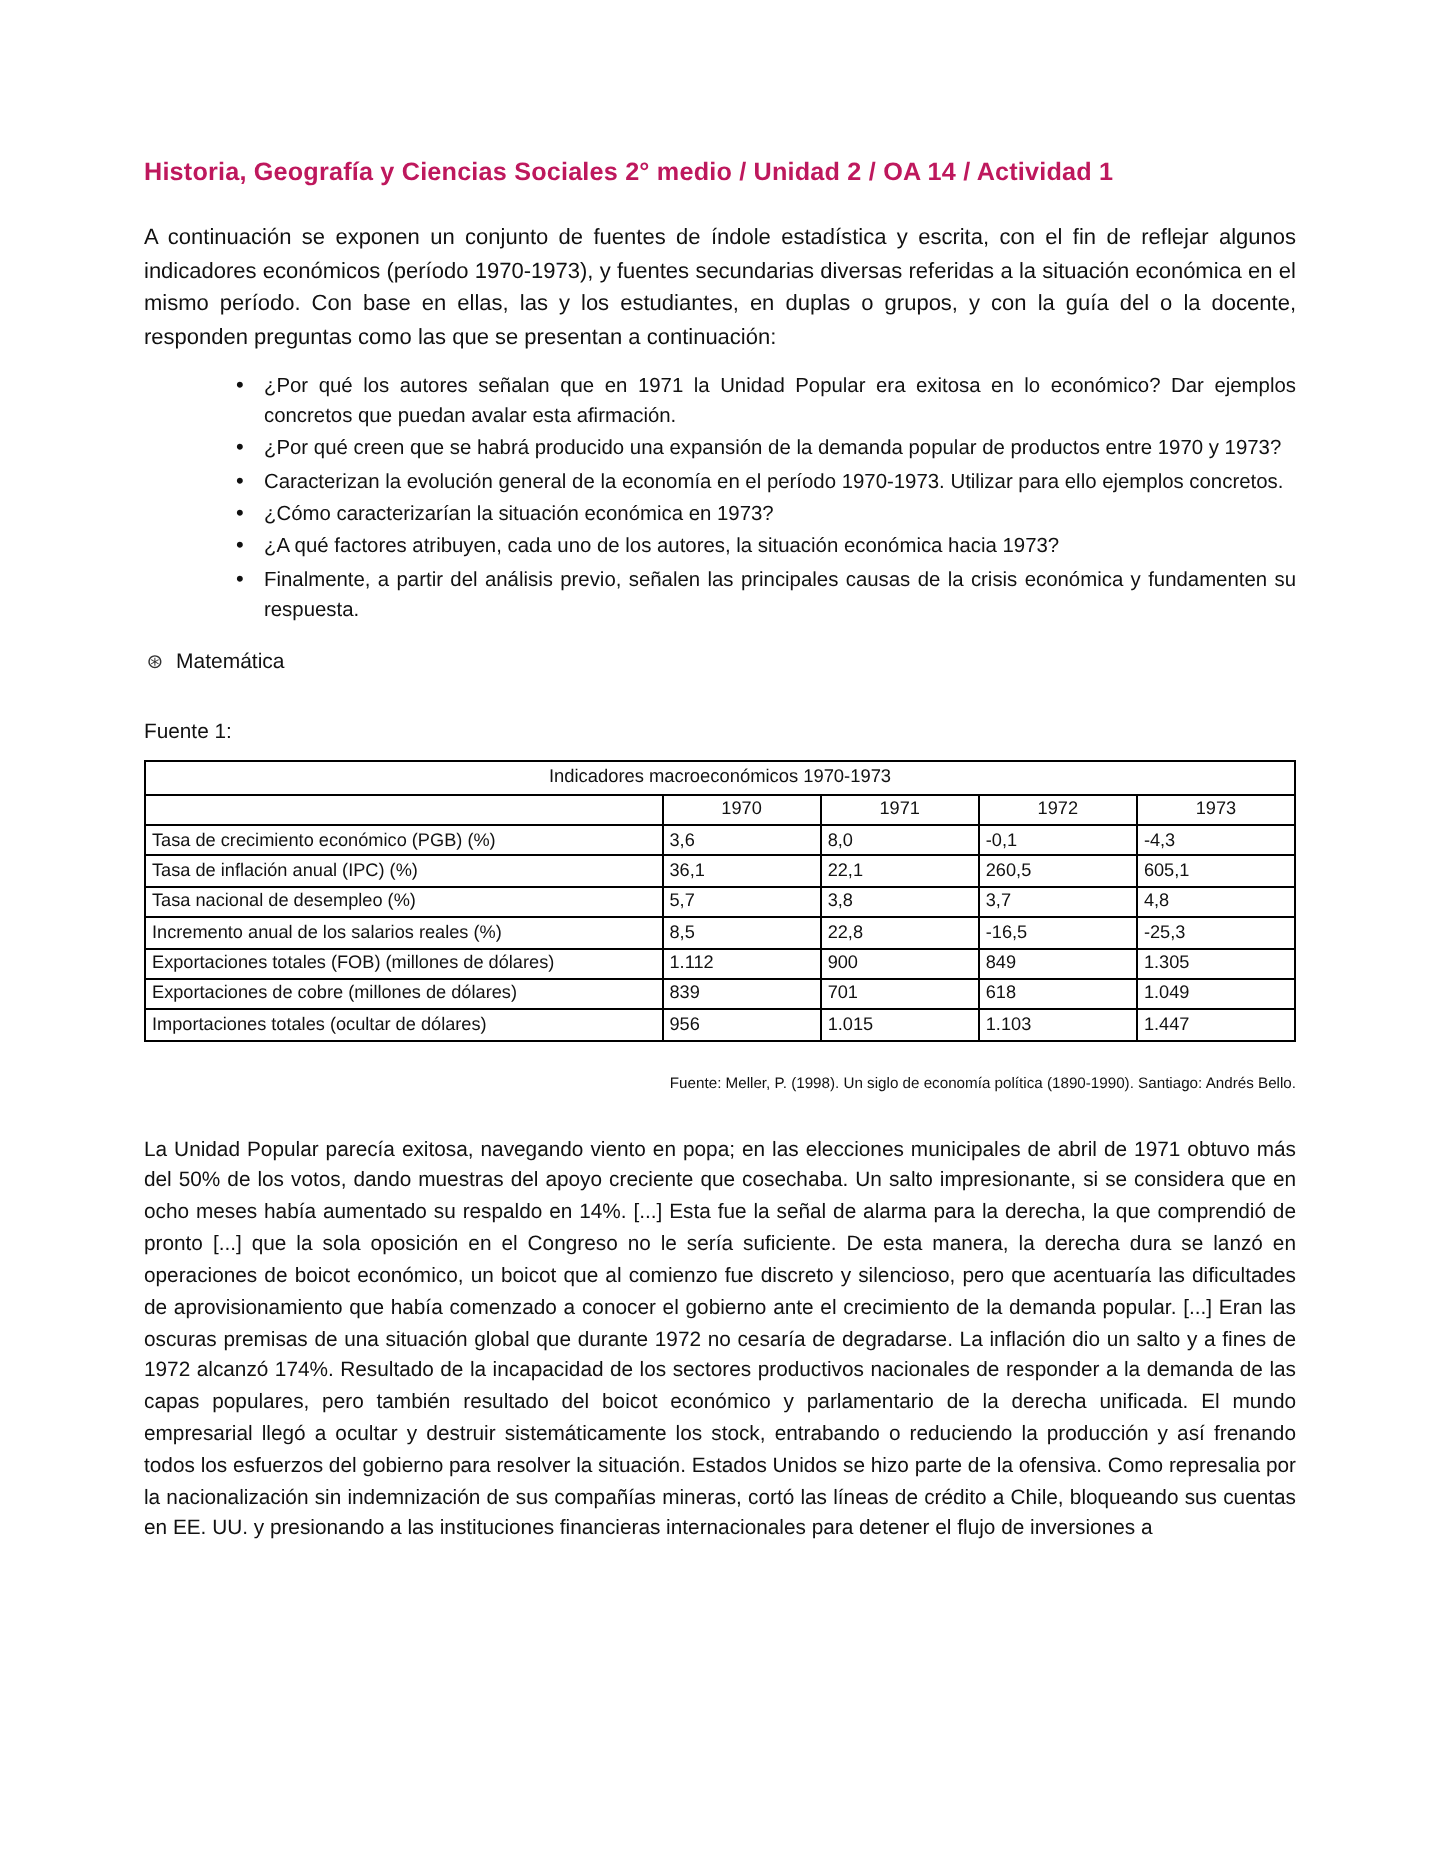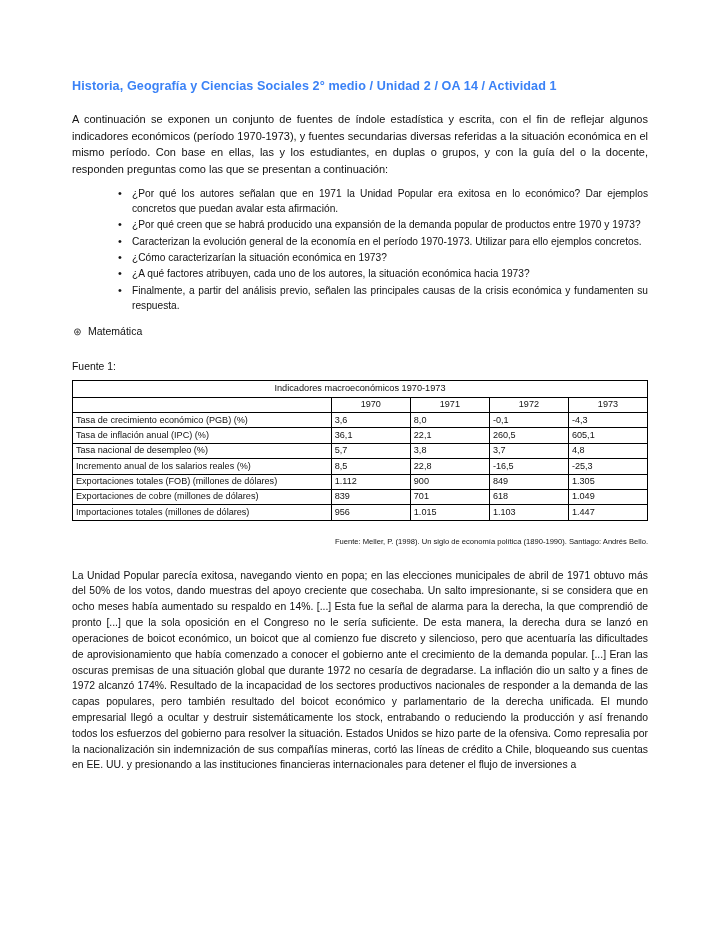--- a/index.html
+++ b/index.html
@@ -15,21 +15,21 @@
     overflow: hidden;
   }
   .page {
     position: relative;
     width: 720px;
     height: 932px;
     box-sizing: border-box;
     padding: 78px 72px 0 72px;
   }
   .doc-title {
-    color: #3b82f6;
+    color: #be185d;
     font-size: 12.6px;
     font-weight: bold;
     line-height: 1.35;
     margin: 0 0 16px 0;
     letter-spacing: 0.1px;
   }
   .intro {
     font-size: 11px;
     line-height: 1.52;
     text-align: justify;
@@ -208,21 +208,21 @@
         <td class="num">1.305</td>
       </tr>
       <tr>
         <td class="label">Exportaciones de cobre (millones de dólares)</td>
         <td class="num">839</td>
         <td class="num">701</td>
         <td class="num">618</td>
         <td class="num">1.049</td>
       </tr>
       <tr>
-        <td class="label">Importaciones totales (millones de dólares)</td>
+        <td class="label">Importaciones totales (ocultar de dólares)</td>
         <td class="num">956</td>
         <td class="num">1.015</td>
         <td class="num">1.103</td>
         <td class="num">1.447</td>
       </tr>
     </tbody>
   </table>
 
   <p class="citation">Fuente: Meller, P. (1998). Un siglo de economía política (1890-1990). Santiago: Andrés Bello.</p>
 

